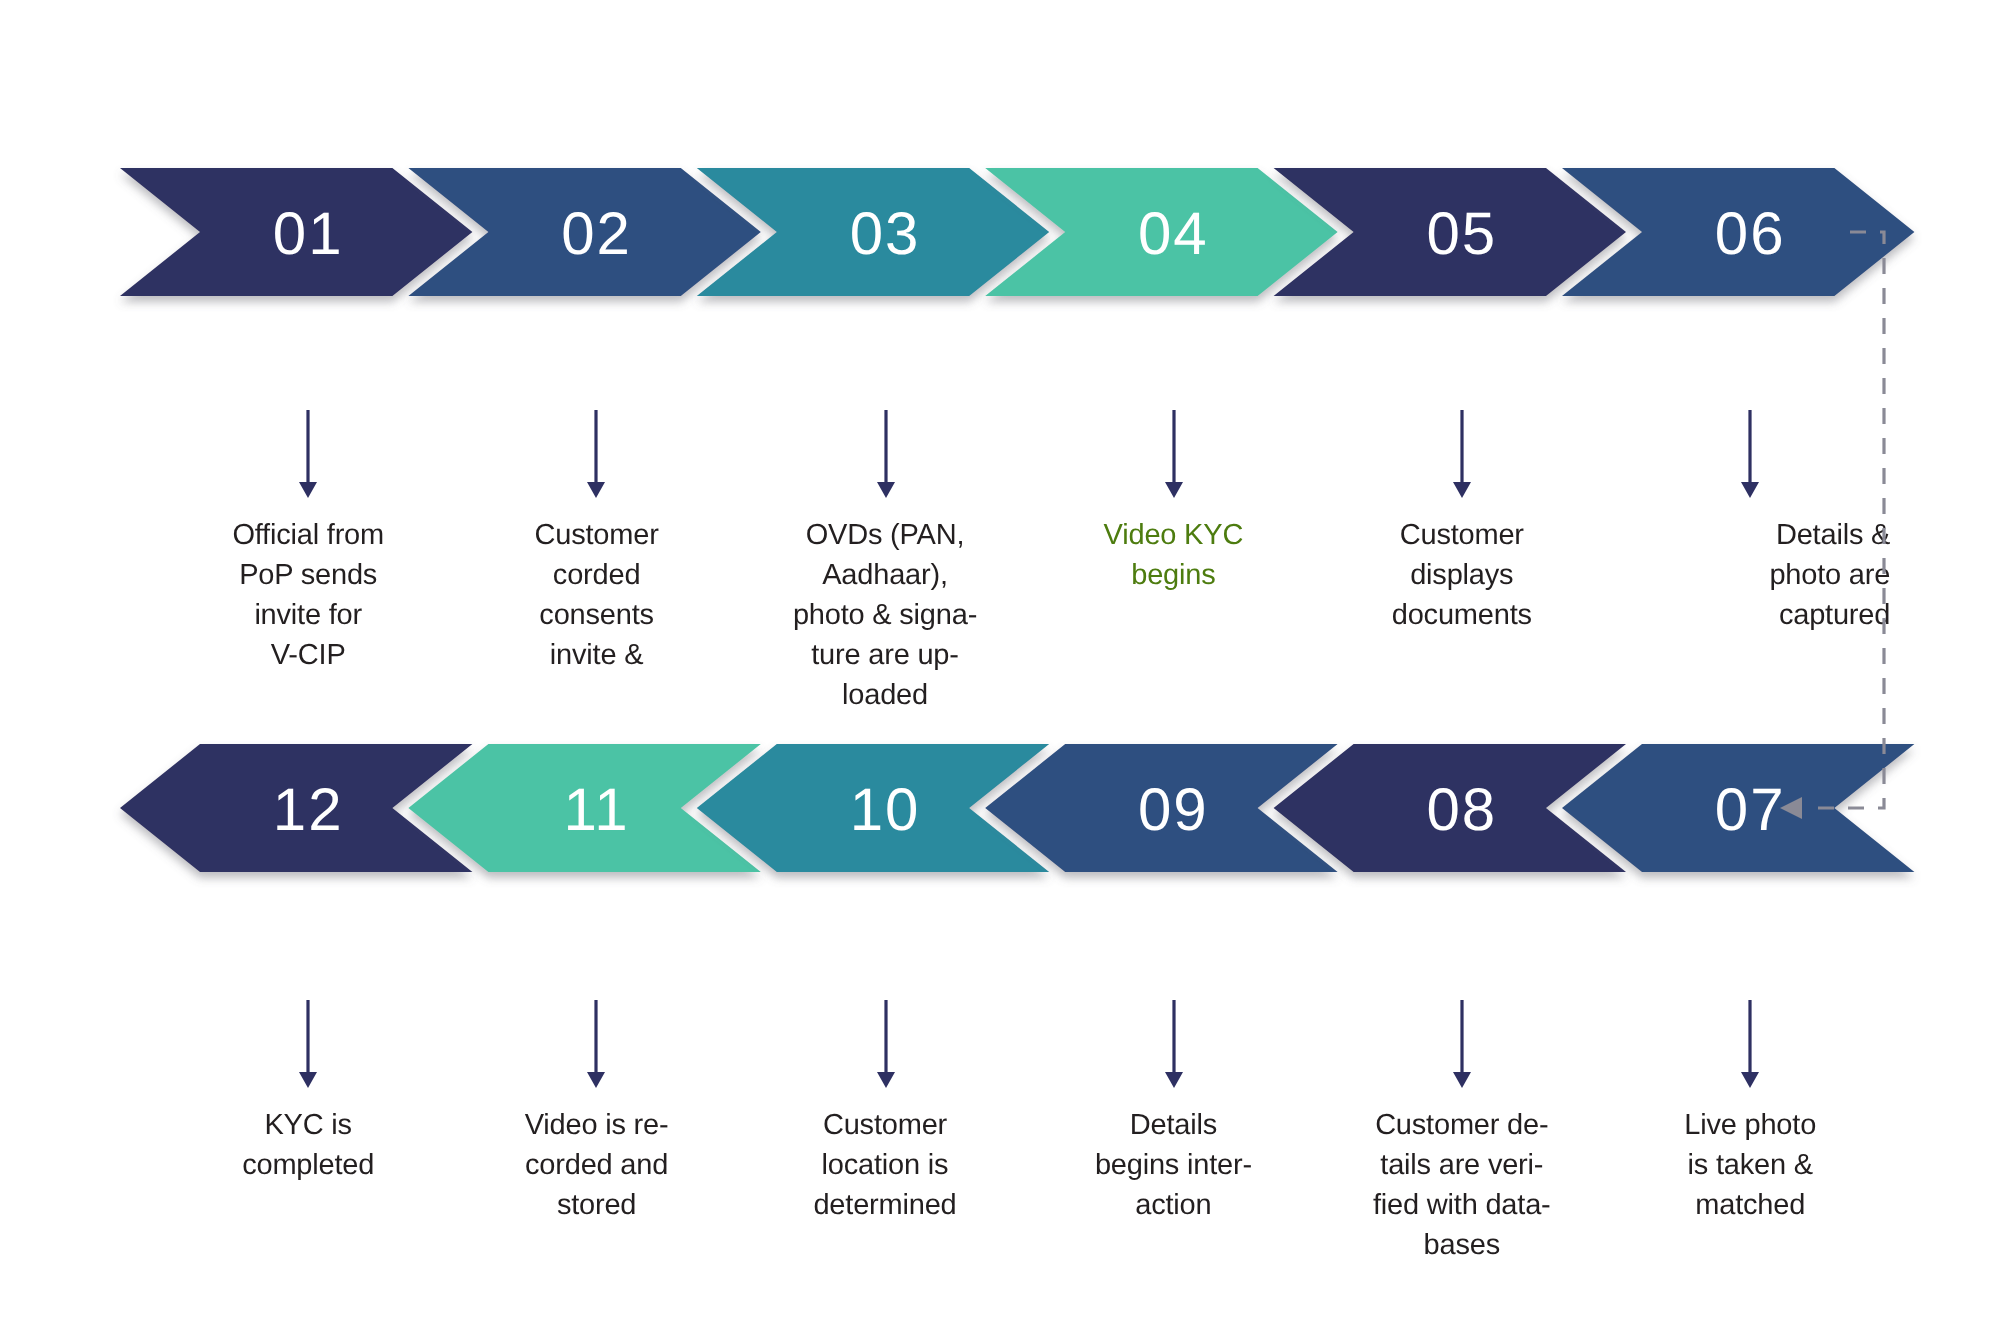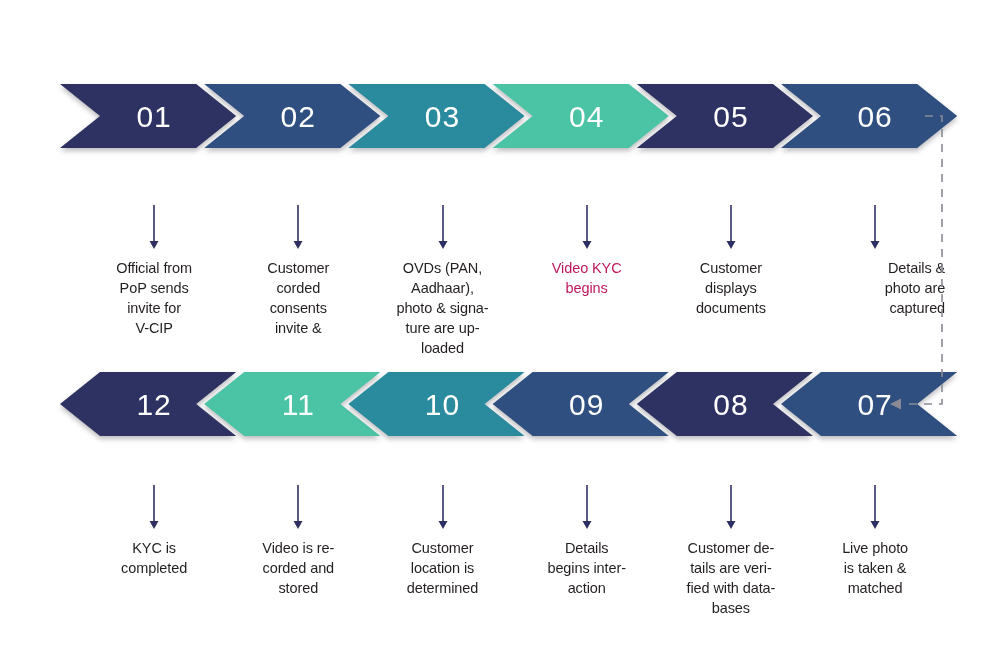--- a/index.html
+++ b/index.html
@@ -37,21 +37,21 @@
     height: 80px;
   }
 
   .labels-strip {
     position: absolute;
     left: 0;
     width: 1000px;
     height: 120px;
   }
   #row-top .labels-strip { top: 127px; padding-left: 42px; }
-  #row-bottom .labels-strip { top: 119px; }
+  #row-bottom .labels-strip { top: 134px; }
 
   .step-label {
     position: absolute;
     width: 140px;
     text-align: center;
     font-size: 14.5px;
     line-height: 20px;
     color: #231f20;
     font-family: "Liberation Sans", sans-serif;
     letter-spacing: -0.1px;
@@ -159,21 +159,21 @@
           <div>OVDs (PAN,</div>
           <div>Aadhaar),</div>
           <div>photo &amp; signa-</div>
           <div>ture are up-</div>
           <div>loaded</div>
         </div>
         <svg class="arrow-down" viewBox="0 0 20 46" style="left: 576.7px; top: 0px;">
           <path d="M10 0 L10 38" stroke="#2e3062" stroke-width="1.6" fill="none"></path>
           <path d="M5.5 36 L10 44 L14.5 36 Z" fill="#2e3062"></path>
         </svg>
-        <div class="step-label" style="left: 516.7px; top: 53px; color: #be185d;">
+        <div class="step-label" style="left: 516.7px; top: 53px; color: #4d7c0f;">
           <div>Video KYC</div>
           <div>begins</div>
         </div>
         <svg class="arrow-down" viewBox="0 0 20 46" style="left: 720.9px; top: 0px;">
           <path d="M10 0 L10 38" stroke="#2e3062" stroke-width="1.6" fill="none"></path>
           <path d="M5.5 36 L10 44 L14.5 36 Z" fill="#2e3062"></path>
         </svg>
         <div class="step-label" style="left: 660.9px; top: 53px; color: rgb(35, 31, 32);">
           <div>Customer</div>
           <div>displays</div>

